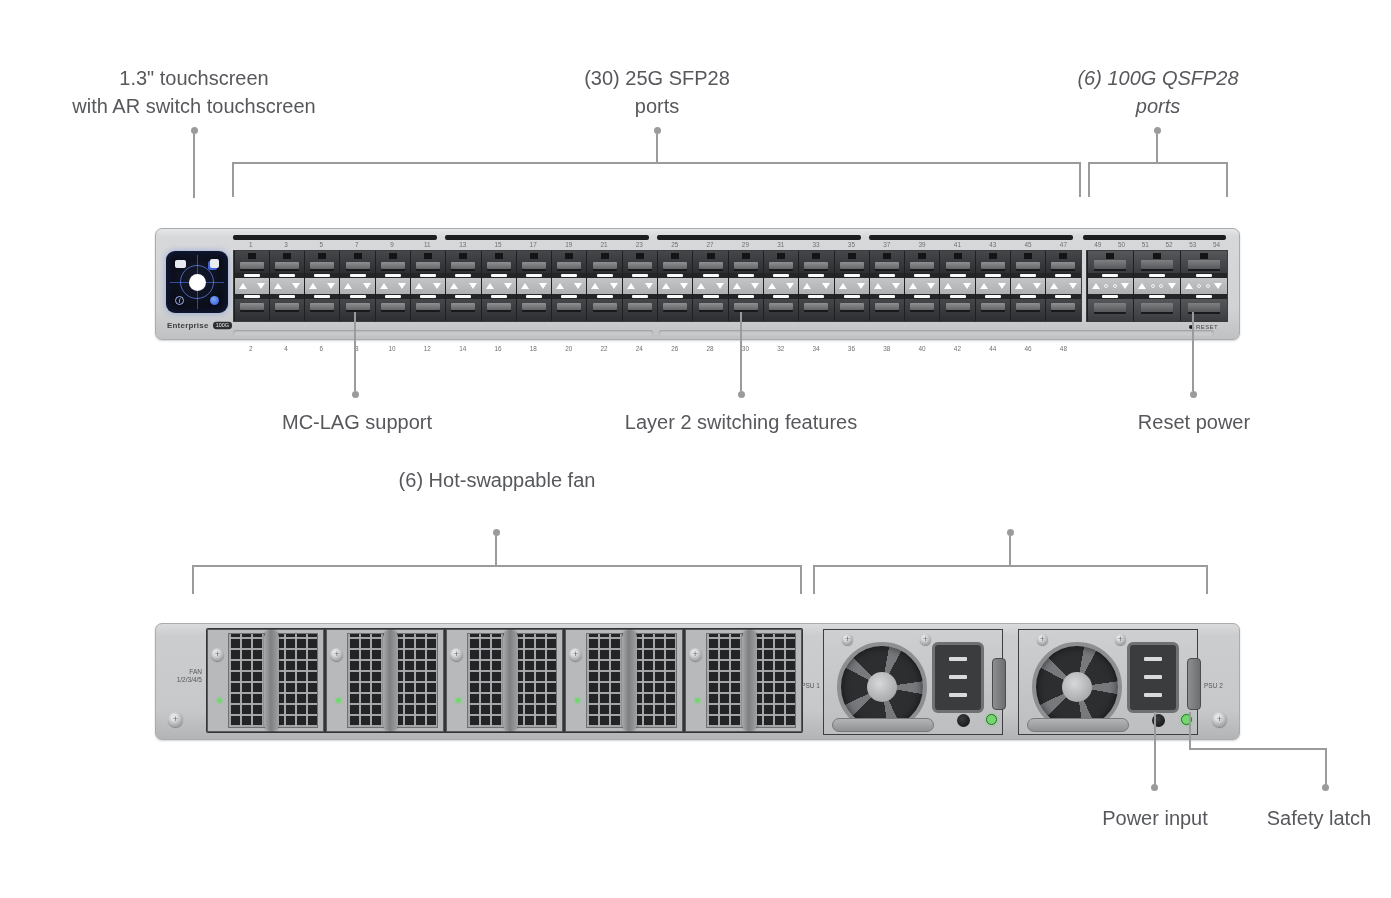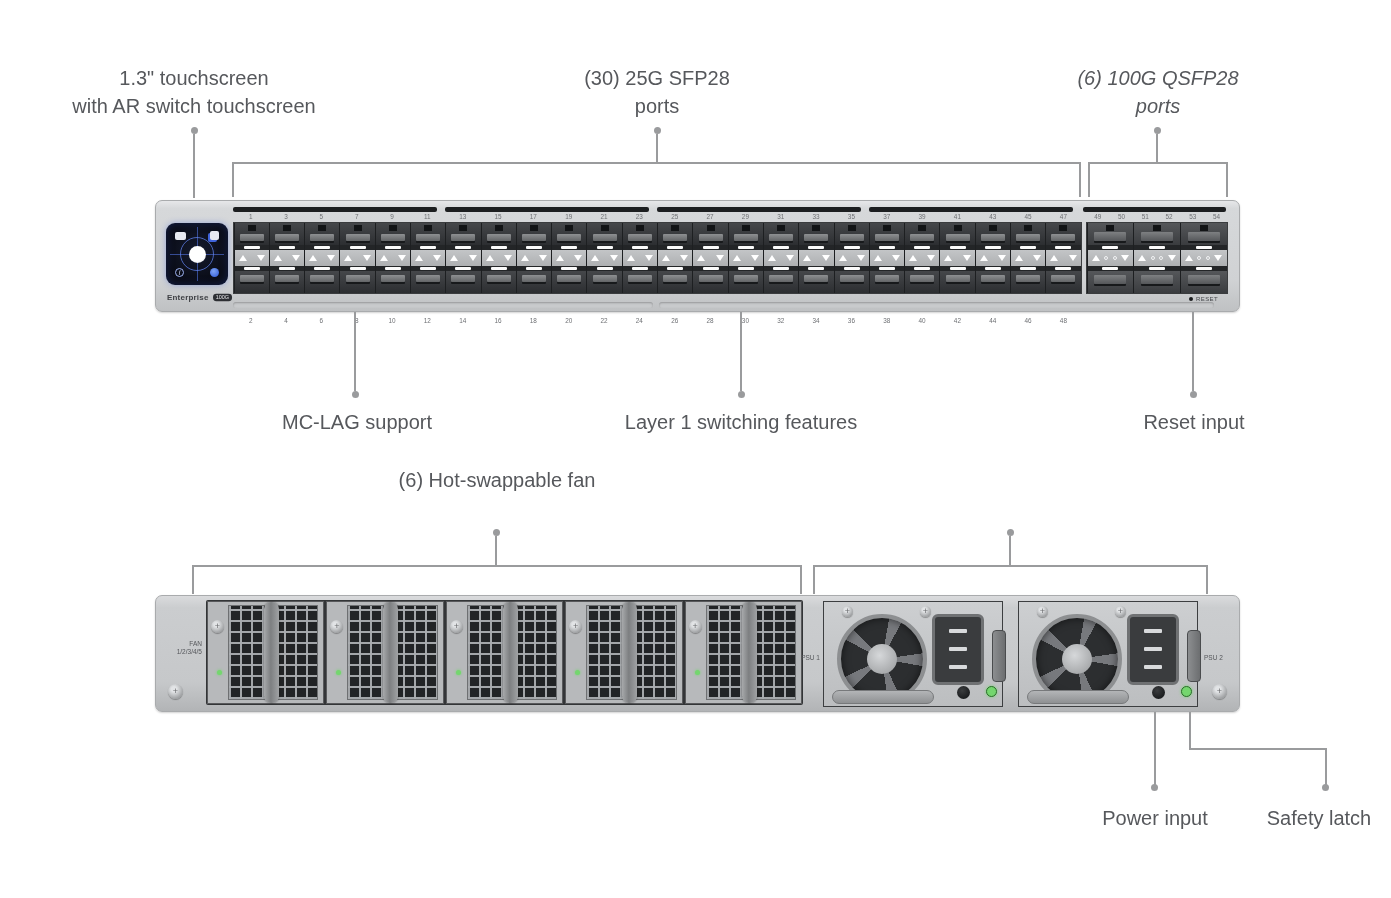--- a/index.html
+++ b/index.html
@@ -10,21 +10,21 @@
   
   .callout { position:absolute; color:#56585c; font-size:20px; line-height:28px; text-align:center; }
   .stem { position:absolute; width:2px; background:#9a9b9d; }
   .hrule { position:absolute; height:2px; background:#9a9b9d; }
   .dot { position:absolute; width:7px; height:7px; border-radius:50%; background:#9a9b9d; }
   .bracket { position:absolute; border:2px solid #9a9b9d; border-bottom:none; }
 
   
   .chassis { position:absolute; left:155px; width:1085px; border:1px solid #a9abad; border-radius:7px;
              background:linear-gradient(180deg,#e6e7e9 0%, #d6d8da 7%, #d0d2d4 72%, #bfc1c3 100%);
-             box-shadow:0 1px 2px rgba(0,0,0,.18); }
+             box-shadow:0 1px 2px rgba(0,0,0,.18);margin-top:28px; }
 
   
   #front { top:200px; height:112px; }
 
   .ts-screen { position:absolute; left:10px; top:22px; width:62px; height:62px; border-radius:9px;
                background:radial-gradient(circle at 50% 45%, #141a2e 0%, #0a0c16 70%);
                box-shadow:0 0 6px rgba(40,80,220,.35), inset 0 0 10px rgba(50,90,230,.25); }
   .ts-screen .xline { position:absolute; left:4px; right:4px; top:50%; height:1px; background:rgba(90,125,245,.55); }
   .ts-screen .yline { position:absolute; top:4px; bottom:4px; left:50%; width:1px; background:rgba(90,125,245,.55); }
   .ts-screen .ring { position:absolute; left:50%; top:50%; width:34px; height:34px; margin:-17px 0 0 -17px;
@@ -669,27 +669,27 @@
 
   <div class="stem" style="left:354px; top:312px; height:79px;"></div>
   <div class="dot" style="left:352px; top:391px;"></div>
   <div class="callout" style="left:237px; top:408px; width:240px;">
     <div>MC-LAG support</div>
   </div>
 
   <div class="stem" style="left:740px; top:312px; height:79px;"></div>
   <div class="dot" style="left:738px; top:391px;"></div>
   <div class="callout" style="left:591px; top:408px; width:300px;">
-    <div>Layer 1 switching features</div>
+    <div>Layer 2 switching features</div>
   </div>
 
   <div class="stem" style="left:1192px; top:312px; height:79px;"></div>
   <div class="dot" style="left:1190px; top:391px;"></div>
   <div class="callout" style="left:1074px; top:408px; width:240px;">
-    <div>Reset input</div>
+    <div>Reset power</div>
   </div>
 
   <div class="callout" style="left:327px; top:466px; width:340px;">
     <div>(6) Hot-swappable fan</div>
   </div>
   <div class="dot" style="left:493px; top:529px;"></div>
   <div class="stem" style="left:495px; top:536px; height:30px;"></div>
   <div class="bracket" style="left:192px; top:565px; width:610px; height:29px;"></div>
 
   <div class="dot" style="left:1007px; top:529px;"></div>

